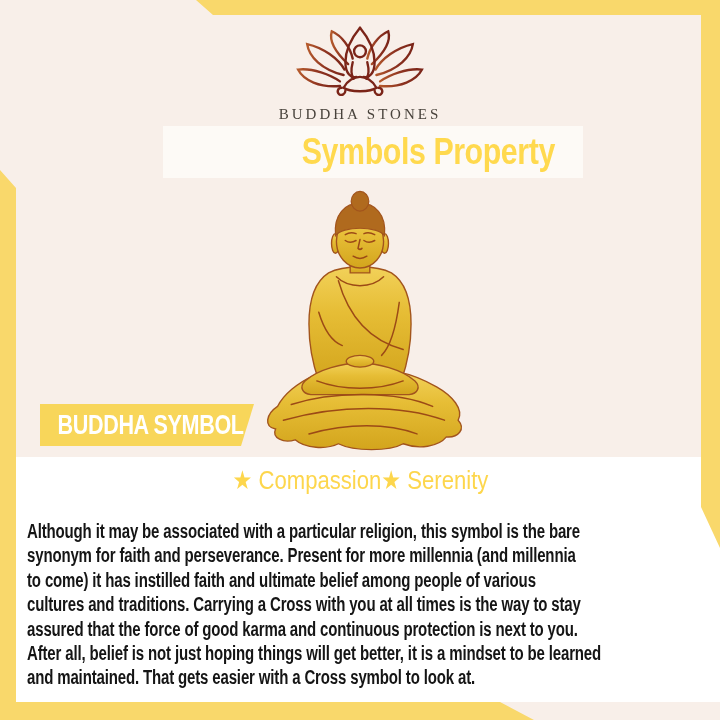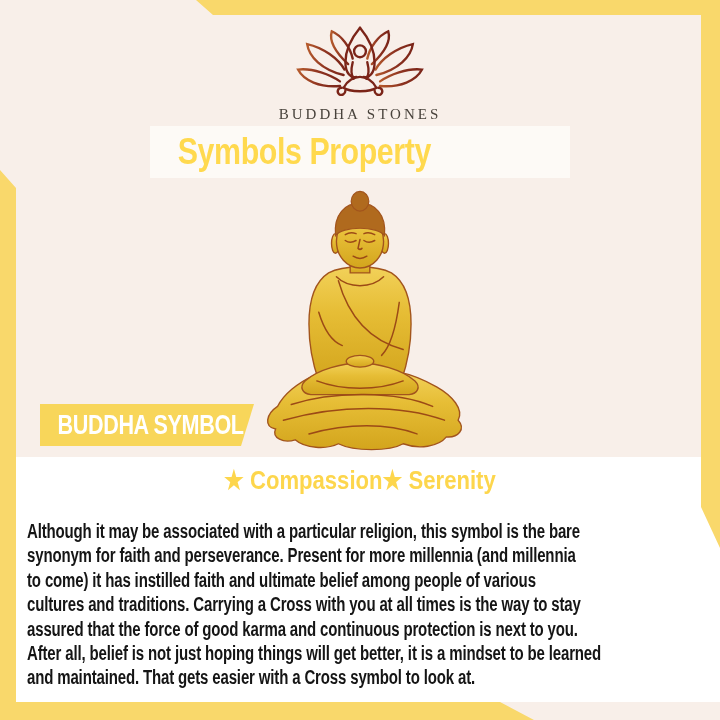--- a/index.html
+++ b/index.html
@@ -15,39 +15,39 @@
   .ribbon{position:absolute;left:0;top:0;width:720px;height:720px;background:var(--accent-yellow,#f9d86b);z-index:5;pointer-events:none;}
   .ribbon.tr{clip-path:polygon(196px 0px,720px 0px,720px 548px,701px 507px,701px 15px,213px 15px);}
   .ribbon.bl{clip-path:polygon(0px 170px,16px 188px,16px 702px,500px 702px,534px 720px,0px 720px);}
 
   
   .logo{position:absolute;left:285px;top:24px;width:150px;height:82px;z-index:6;}
   .brand{position:absolute;left:0;top:106px;width:720px;text-align:center;z-index:6;
          font-family:"Liberation Serif",serif;font-size:15px;letter-spacing:3px;color:#48423b;}
 
   
-  .title-band{position:absolute;left:150px;top:126px;width:420px;height:52px;background:var(--band-white,#fdfaf6);z-index:6;
-              display:flex;align-items:center;justify-content:flex-start;}
+  .title-band{position:absolute;left:163px;top:126px;width:420px;height:52px;background:var(--band-white,#fdfaf6);z-index:6;
+              display:flex;align-items:center;justify-content:flex-end;}
   .title-band h1{margin:0;font-size:37px;font-weight:bold;color:var(--heading-yellow,#ffd94e);
                  transform:scaleX(0.82);transform-origin:center;white-space:nowrap;letter-spacing:-0.5px;}
 
   
   .buddha{position:absolute;left:252px;top:184px;width:216px;height:276px;z-index:6;}
 
   
   .badge{position:absolute;left:18px;top:404px;width:214px;height:42px;z-index:7;
          background:var(--badge-yellow,#f8d65a);
          clip-path:polygon(0 0,100% 0,calc(100% - 13px) 100%,0 100%);
          display:flex;align-items:center;margin-left:22px;}
   .badge span{color:#ffffff;font-size:27px;font-weight:bold;white-space:nowrap;
               padding-left:22px;transform:scaleX(0.80);transform-origin:left center;letter-spacing:-0.5px;}
 
   
   .subtitle{position:absolute;left:0;top:462px;width:720px;height:36px;line-height:36px;text-align:center;z-index:6;
-            font-size:26px;font-weight:bold;color:var(--subtitle-yellow,#fdd64c);}
+            font-size:26px;font-weight:normal;color:var(--subtitle-yellow,#fdd64c);}
   .subtitle span{display:inline-block;transform:scaleX(0.85);transform-origin:center;white-space:nowrap;}
 
   
   .description{position:absolute;left:27px;top:519px;width:668px;z-index:6;}
   .description .line{font-size:20px;font-weight:bold;color:var(--text-black,#151515);
                      line-height:24.4px;white-space:nowrap;letter-spacing:-0.2px;
                      transform:scaleX(0.75);transform-origin:left top;width:891px;}
 </style>
 </head>
 <body>

